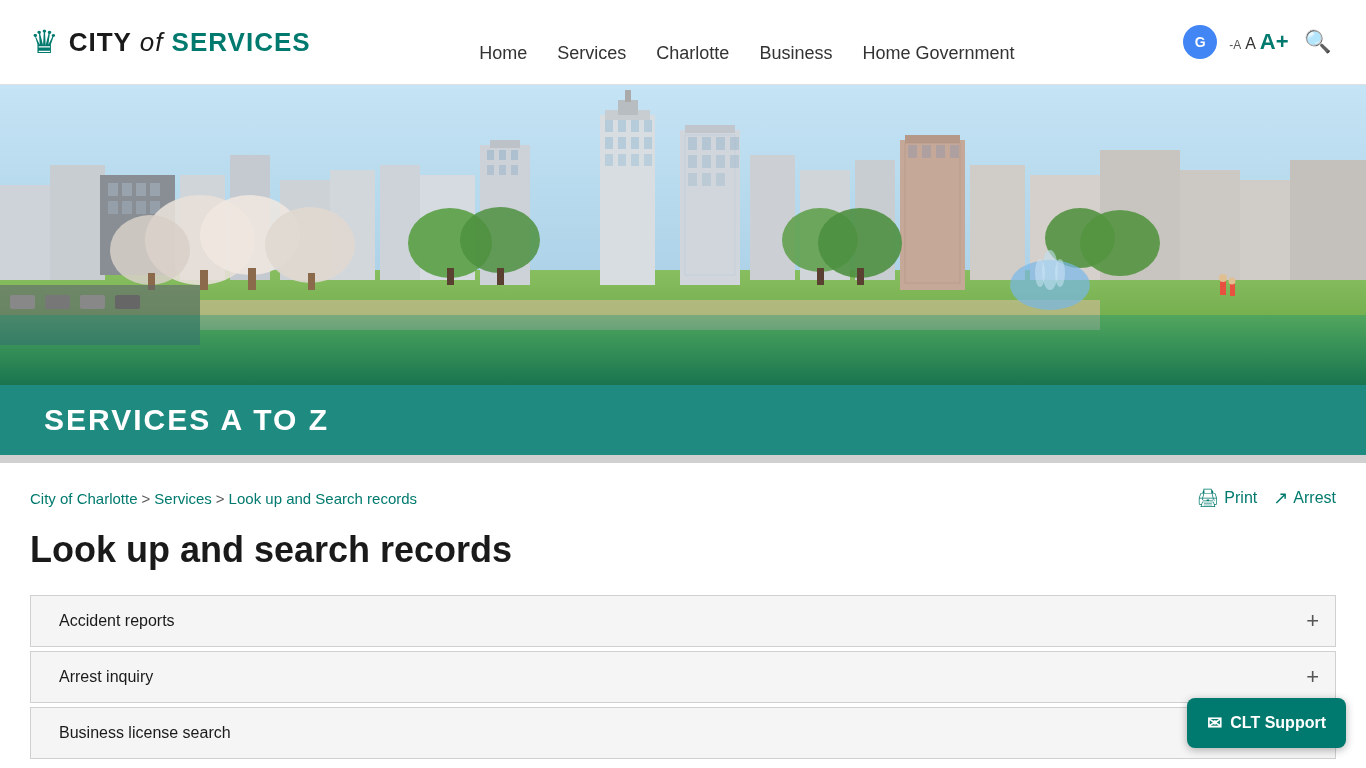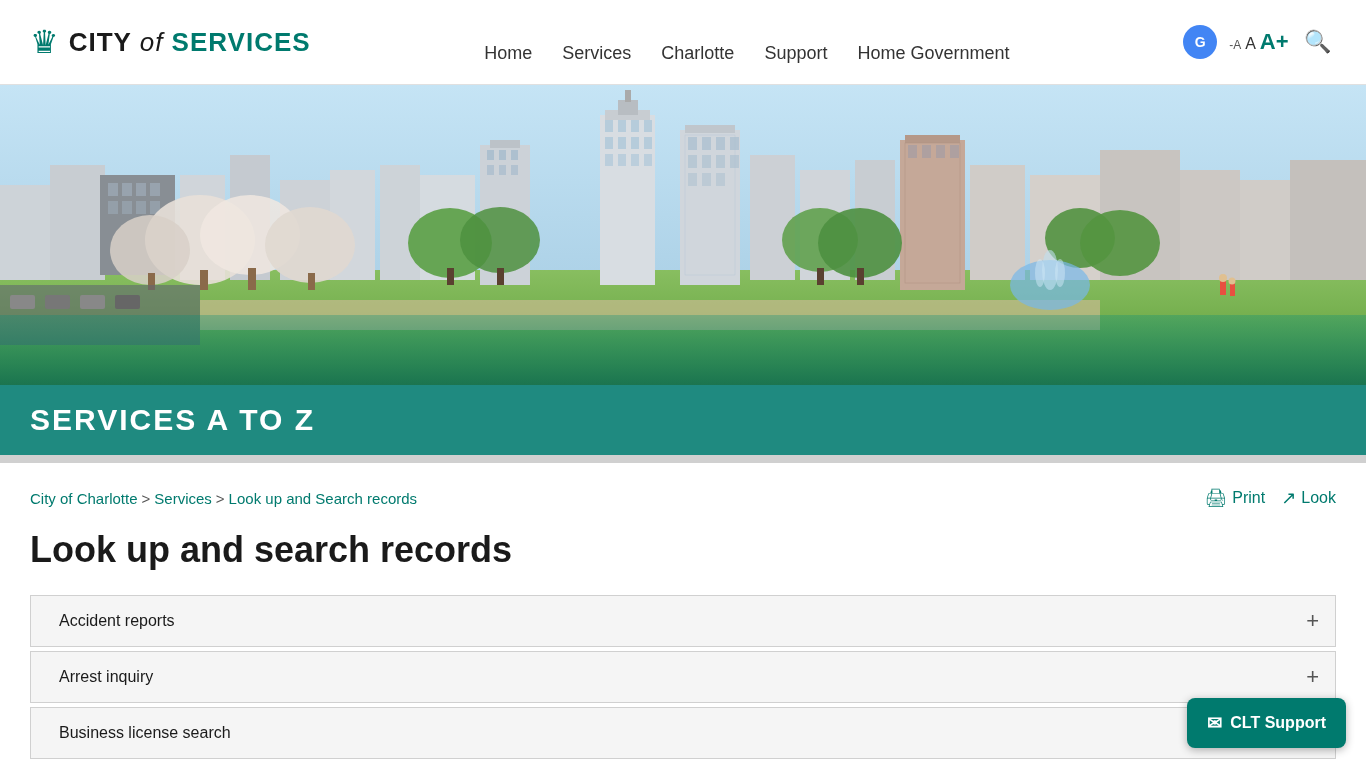--- a/index.html
+++ b/index.html
@@ -79,21 +79,21 @@
       cursor: pointer;
       color: #333;
       background: none;
       border: none;
       padding: 4px;
     }
 
     
     .page-title-banner {
       background: rgba(0, 122, 110, 0.88);
-      padding: 18px 30px;
+      padding: 18px 44px;
       position: relative;
     }
     .page-title-text {
       color: #fff;
       font-size: 30px;
       font-weight: 900;
       text-transform: uppercase;
       letter-spacing: 2px;
     }
 
@@ -228,21 +228,21 @@
       <span class="of">of</span>
       <span> </span>
       <span class="charlotte">SERVICES</span>
     </div>
   </div>
 
   <nav class="nav-area">
     <a class="nav-link">Home</a>
     <a class="nav-link">Services</a>
     <a class="nav-link">Charlotte</a>
-    <a class="nav-link">Support</a>
+    <a class="nav-link">Business</a>
     <a class="nav-link">Home Government</a>
   </nav>
 
   <div class="header-right">
     <div class="translate-icon">G</div>
     <div class="font-controls">
       <span class="font-sm">-A</span>
       <span class="font-md">A</span>
       <span class="font-lg">A+</span>
     </div>
@@ -421,21 +421,21 @@
       <span class="breadcrumb-sep">&gt;</span>
       <span class="breadcrumb-current">Look up and Search records</span>
     </div>
     <div class="breadcrumb-actions">
       <button class="action-btn">
         <span class="action-icon">🖨</span>
         <span>Print</span>
       </button>
       <button class="action-btn">
         <span class="action-icon">↗</span>
-        <span>Look</span>
+        <span>Arrest</span>
       </button>
     </div>
   </div>
 
   <h1 class="page-heading">Look up and search records</h1>
 
   <div>
     <div class="accordion-item">
       <div class="accordion-header">
         <span class="accordion-label">Accident reports</span>

